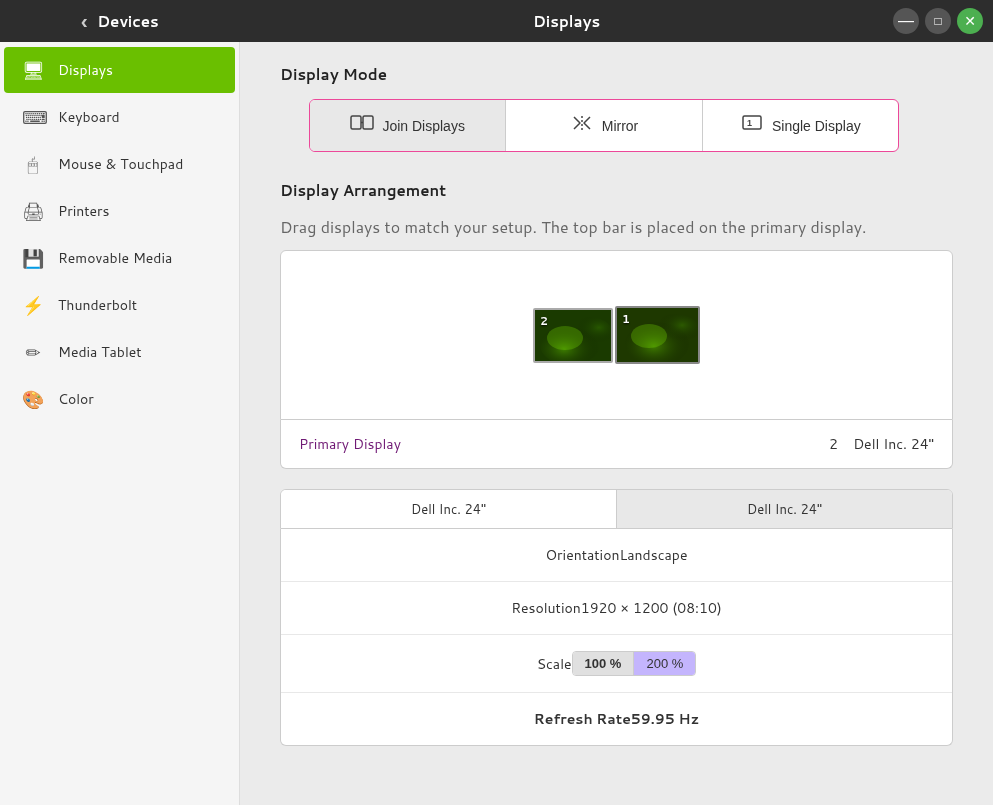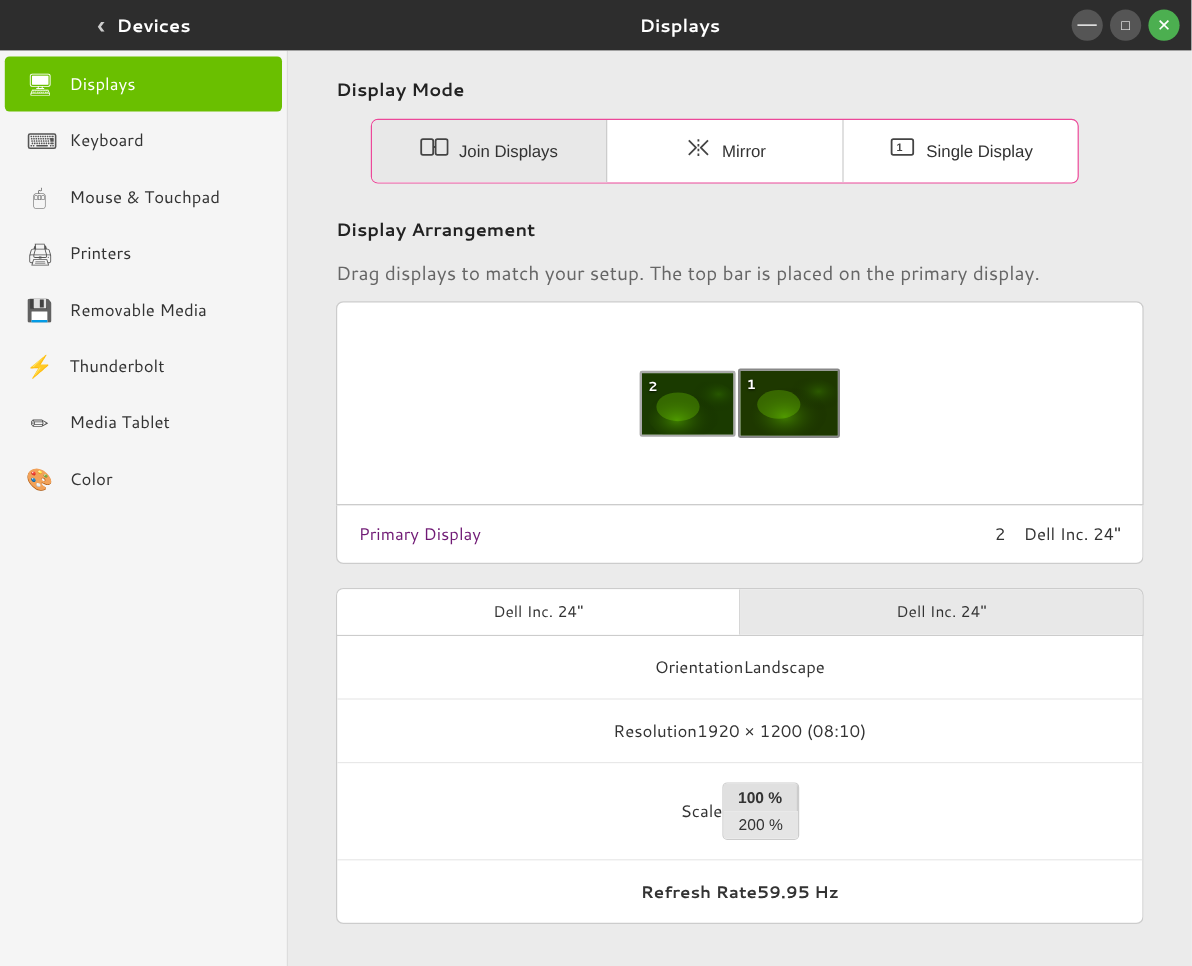--- a/index.html
+++ b/index.html
@@ -278,27 +278,26 @@
     .settings-row-value {
       color: #333;
     }
 
     
     .scale-buttons {
       display: flex;
       border: 1px solid #ccc;
       border-radius: 4px;
       overflow: hidden;
-      flex-direction: column;
     }
     .scale-btn {
       padding: 4px 12px;
       font-size: 13px;
       cursor: pointer;
-      background: #e5e5e5;
+      background: #c4b5fd;
       border: none;
       color: #333;
       border-right: 1px solid #ccc;
     }
     .scale-btn:last-child { border-right: none; }
     .scale-btn.active {
       background: #e0e0e0;
       font-weight: 600;
     }
 

